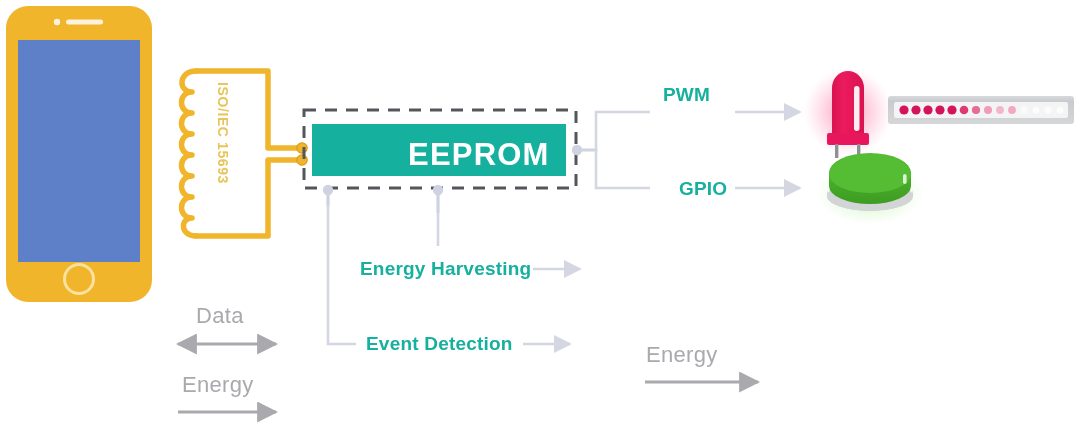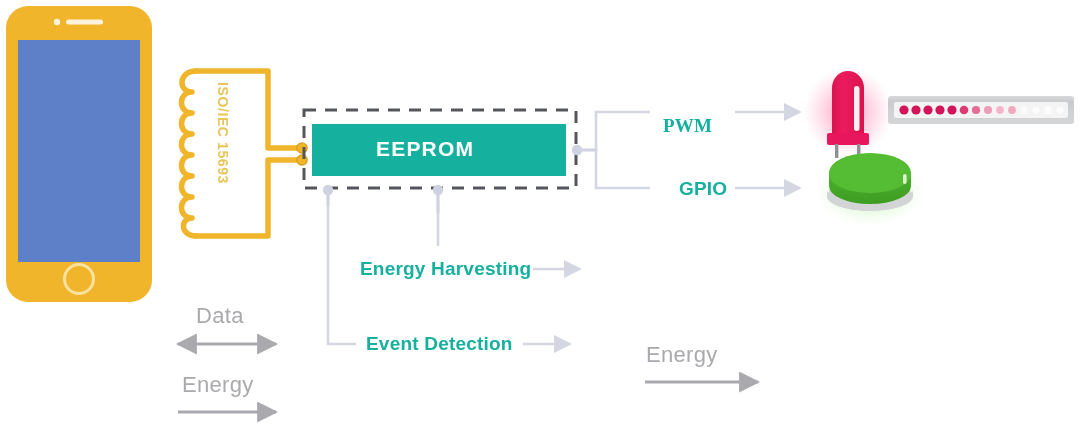--- a/index.html
+++ b/index.html
@@ -35,23 +35,24 @@
     letter-spacing: 0.2px;
   }
   .gray-label {
     color: #A9A9AE;
     font-size: 22px;
     font-weight: 400;
     letter-spacing: 0.3px;
   }
   .eeprom-text {
     color: #ffffff;
-    font-size: 21px;
+    font-size: 31px;
     font-weight: 700;
     letter-spacing: 1.2px;
+    margin-left: 32px;
   }
   .iso-text {
     color: #E8C55A;
     font-size: 14px;
     font-weight: 700;
     letter-spacing: 0.6px;
     transform-origin: left top;
     transform: rotate(90deg);
   }
 </style>
@@ -210,21 +211,21 @@
       <ellipse cx="870" cy="174" rx="41" ry="19" fill="#55BD33"></ellipse>
       <rect x="903" y="174" width="3.6" height="10" rx="1.8" fill="#EAF7E4" opacity="0.9"></rect>
     </g>
 
   </svg>
 
   <div class="lbl eeprom-text" style="left:376px; top:137px;">EEPROM</div>
 
   <div class="lbl iso-text" style="left:231px; top:82px;">ISO/IEC 15693</div>
 
-  <div class="lbl teal-label" style="left:663px; top:115px;font-family:Liberation Serif, serif;">PWM</div>
+  <div class="lbl teal-label" style="left:663px; top:84px;">PWM</div>
 
   <div class="lbl teal-label" style="left:679px; top:178px;">GPIO</div>
 
   <div class="lbl teal-label" style="left:366px; top:333px;">Event Detection</div>
 
   <div class="lbl teal-label" style="left:360px; top:258px;">Energy Harvesting</div>
 
   <div class="lbl gray-label" style="left:196px; top:303px;">Data</div>
 
   <div class="lbl gray-label" style="left:182px; top:372px;">Energy</div>

